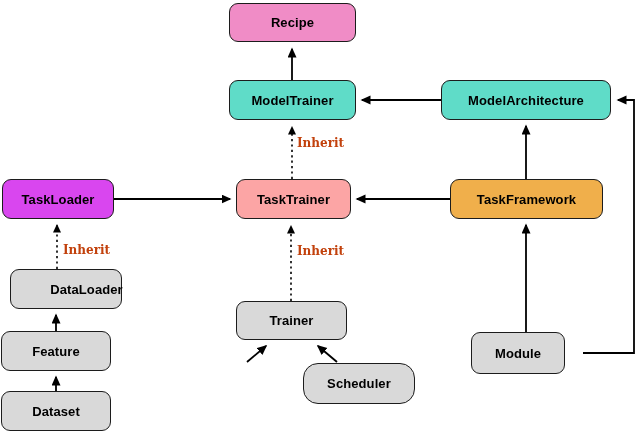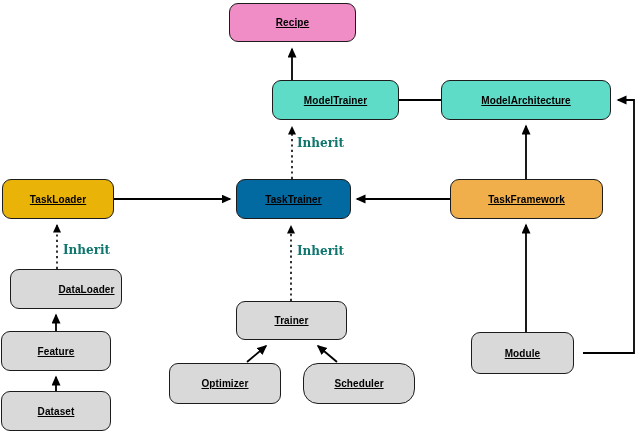--- a/index.html
+++ b/index.html
@@ -5,43 +5,42 @@
   html,body{margin:0;padding:0;}
   body{background:#ffffff;font-family:"Liberation Sans",sans-serif;}
   #canvas{
     position:relative;width:640px;height:434px;background:var(--bg,#ffffff);
     overflow:hidden;
   }
   #edges{position:absolute;left:0;top:0;width:640px;height:434px;}
   .node{
     position:absolute;display:flex;align-items:center;justify-content:center;
     border:1.6px solid var(--border,#1c1c1c);border-radius:9px;
-    font-weight:bold;font-size:10px;color:#000;box-sizing:border-box;
+    font-weight:bold;font-size:13px;color:#000;box-sizing:border-box;
     letter-spacing:.1px;
-    text-decoration:underline;
   }
   
   .n-recipe            {left:229px;top:3px;  width:127px;height:39px;}
   .n-model-trainer     {left:229px;top:80px; width:127px;height:40px;}
   .n-model-architecture{left:441px;top:80px; width:170px;height:40px;}
   .n-task-loader       {left:2px;  top:179px;width:112px;height:40px;}
   .n-task-trainer      {left:236px;top:179px;width:115px;height:40px;}
   .n-task-framework    {left:450px;top:179px;width:153px;height:40px;}
   .n-data-loader       {left:10px;  top:269px;width:112px;height:40px;padding-left:41px;}
   .n-feature           {left:1px;  top:331px;width:110px;height:40px;text-align:center;}
   .n-dataset           {left:1px;  top:391px;width:110px;height:40px;}
   .n-trainer           {left:236px;top:301px;width:111px;height:39px;}
   .n-optimizer         {left:169px;top:363px;width:112px;height:41px;}
   .n-scheduler         {left:303px;top:363px;width:112px;height:41px;}
-  .n-module            {left:471px;top:332px;width:103px;height:42px;}
+  .n-module            {left:471px;top:332px;width:94px;height:42px;}
   .edge{stroke:var(--arrow,#000);stroke-width:1.8px;fill:none;}
   .edge.dashed{stroke-dasharray:2.2 3.2;stroke-width:1.6px;}
   .inherit-label{
     position:absolute;font-family:"DejaVu Serif","Liberation Serif",serif;
-    font-weight:bold;font-size:12px;color:#0f766e;white-space:nowrap;
+    font-weight:bold;font-size:12px;color:#c2410c;white-space:nowrap;
   }
   .lbl-1{left:297px;top:136px;}
   .lbl-2{left:63px; top:243px;}
   .lbl-3{left:297px;top:244px;}
 </style>
 </head>
 <body>
 
 <div id="canvas" style="background: rgb(255, 255, 255);">
 
@@ -79,39 +78,38 @@
 
     <line class="edge dashed" x1="291" y1="301" x2="291" y2="226" marker-end="url(#arrow-sm)"></line>
 
     <line class="edge" x1="247" y1="362" x2="266" y2="346" marker-end="url(#arrow)"></line>
 
     <line class="edge" x1="337" y1="362" x2="318" y2="346" marker-end="url(#arrow)"></line>
   </svg>
 
   <div class="node n-recipe" style="background: rgb(240, 140, 198);">Recipe</div>
 
-  <div class="node n-model-trainer" style="background: rgb(95, 220, 200); margin-left: 43px;">ModelTrainer</div>
+  <div class="node n-model-trainer" style="background: rgb(95, 220, 200);">ModelTrainer</div>
 
   <div class="node n-model-architecture" style="background: rgb(95, 220, 200);">ModelArchitecture</div>
 
-  <div class="node n-task-loader" style="background: #eab308;">TaskLoader</div>
+  <div class="node n-task-loader" style="background: #d946ef;">TaskLoader</div>
 
-  <div class="node n-task-trainer" style="background: #0369a1;">TaskTrainer</div>
+  <div class="node n-task-trainer" style="background: #fca5a5;">TaskTrainer</div>
 
   <div class="node n-task-framework" style="background: rgb(240, 175, 75); text-align: right;">TaskFramework</div>
 
   <div class="node n-data-loader" style="background: rgb(217, 217, 217);">DataLoader</div>
 
   <div class="node n-feature" style="background: rgb(217, 217, 217);">Feature</div>
 
   <div class="node n-dataset" style="background: rgb(217, 217, 217);">Dataset</div>
 
   <div class="node n-trainer" style="background: rgb(217, 217, 217);">Trainer</div>
 
-  <div class="node n-optimizer" style="background: rgb(217, 217, 217);">Optimizer</div>
 
   <div class="node n-scheduler" style="background: rgb(217, 217, 217); border-radius: 15px;">Scheduler</div>
 
   <div class="node n-module" style="background: rgb(217, 217, 217);">Module</div>
 
   <div class="inherit-label lbl-1">Inherit</div>
   <div class="inherit-label lbl-2">Inherit</div>
   <div class="inherit-label lbl-3">Inherit</div>
 
 </div>

